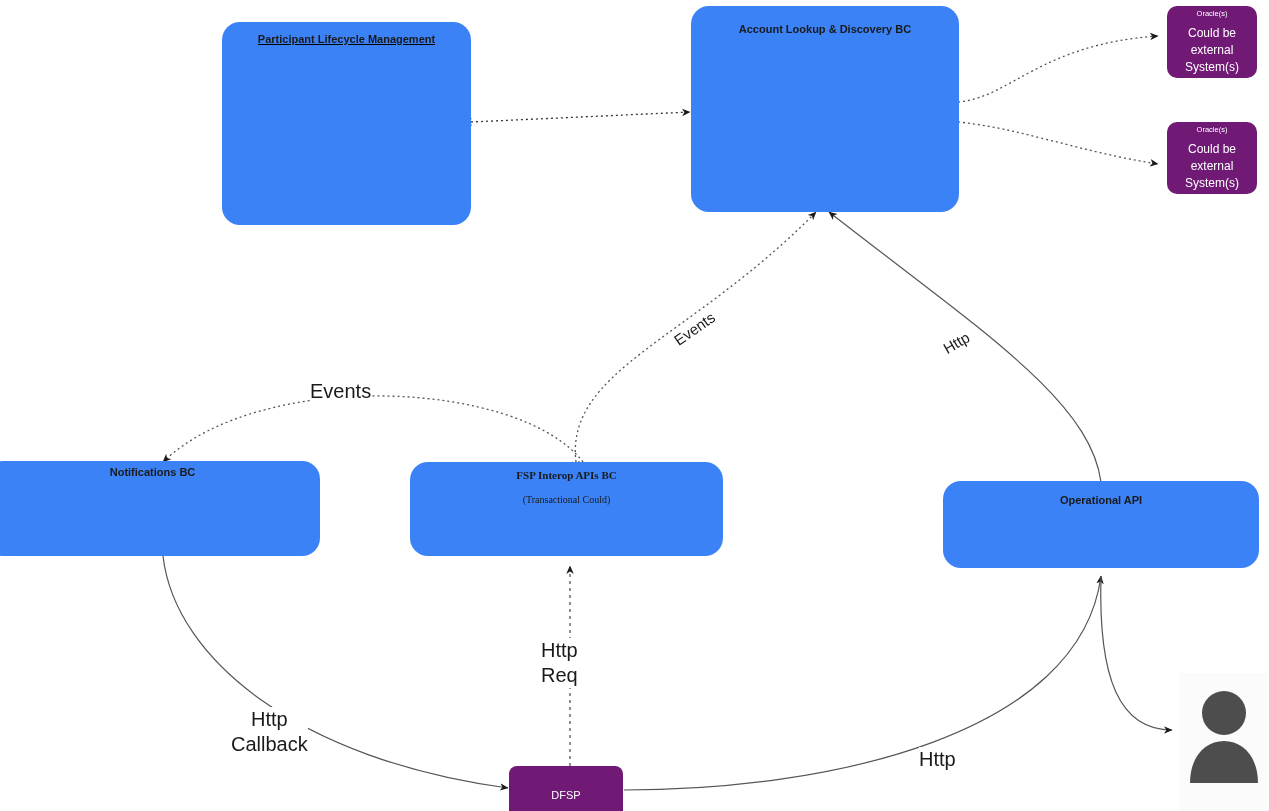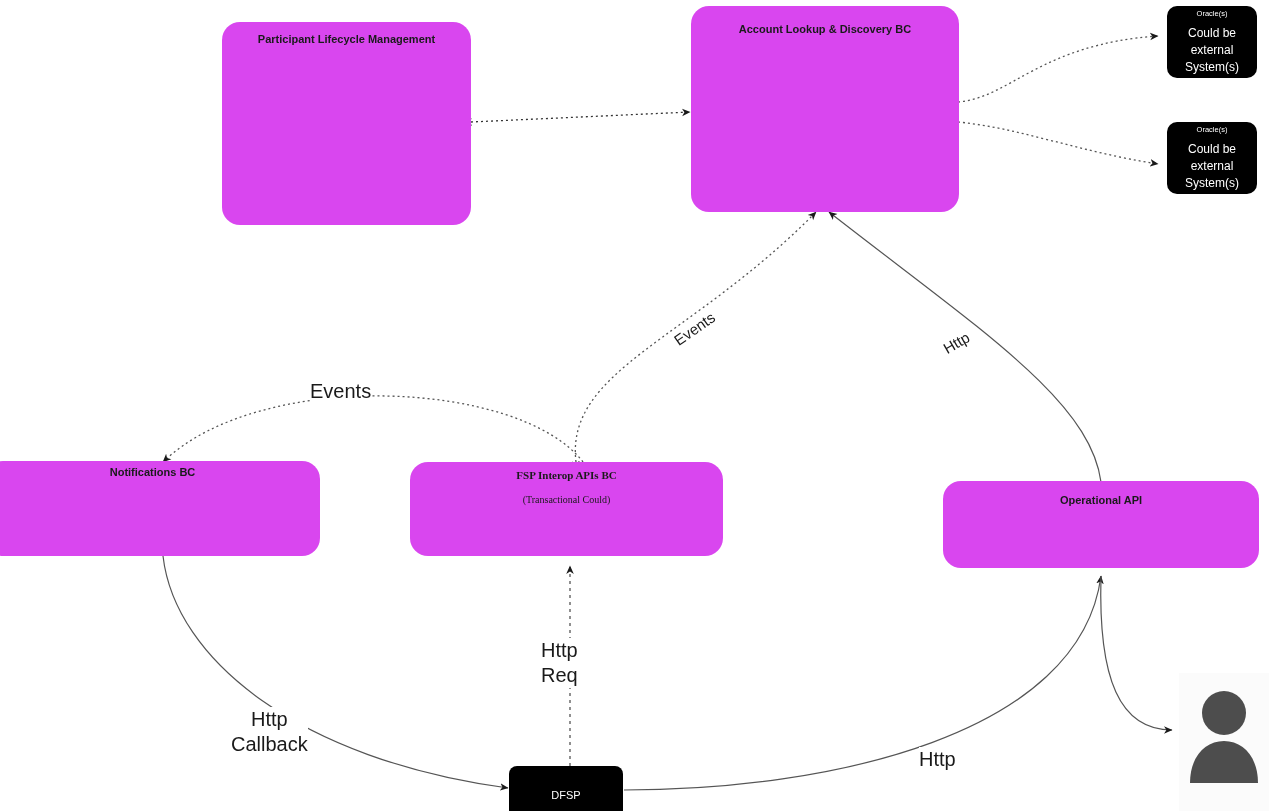--- a/index.html
+++ b/index.html
@@ -21,25 +21,25 @@
     height: 811px;
   }
   .node {
     position: absolute;
     box-sizing: border-box;
     display: flex;
     flex-direction: column;
     align-items: center;
   }
   .node-yellow {
-    background: #d946ef;
+    background: #3b82f6;
     border-radius: 18px;
   }
   .node-gray {
-    background: #000000;
+    background: #701a75;
     border-radius: 10px;
     justify-content: center;
   }
   .node-title {
     font-weight: bold;
     font-size: 11px;
     color: #1a1a1a;
     text-align: center;
     line-height: 1.3;
   }
@@ -129,21 +129,21 @@
 
   <g>
     <path d="M624,790 C830,790 1080,735 1101,576" fill="none" stroke="#555" stroke-width="1.2" marker-end="url(#arrowEnd)"></path>
   </g>
 
   <g>
     <path d="M1101,576 C1098,680 1120,730 1172,730" fill="none" stroke="#555" stroke-width="1.2" marker-end="url(#arrowEnd)"></path>
   </g>
 </svg>
 
-<div class="node node-yellow" style="left:222px; top:22px; width:249px; height:203px; padding-top:10px;">
+<div class="node node-yellow" style="left:222px; top:22px; width:249px; height:203px; padding-top:10px;text-decoration:underline;">
   <div class="node-title">Participant Lifecycle Management</div>
 </div>
 
 <div class="node node-yellow" style="left:691px; top:6px; width:268px; height:206px; padding-top:16px;">
   <div class="node-title">Account Lookup &amp; Discovery BC</div>
 </div>
 
 <div class="node node-gray" style="left:1167px; top:6px; width:90px; height:72px;">
   <div class="gray-title">Oracle(s)</div>
   <div class="gray-sub" style="margin-top:6px;">Could be external

